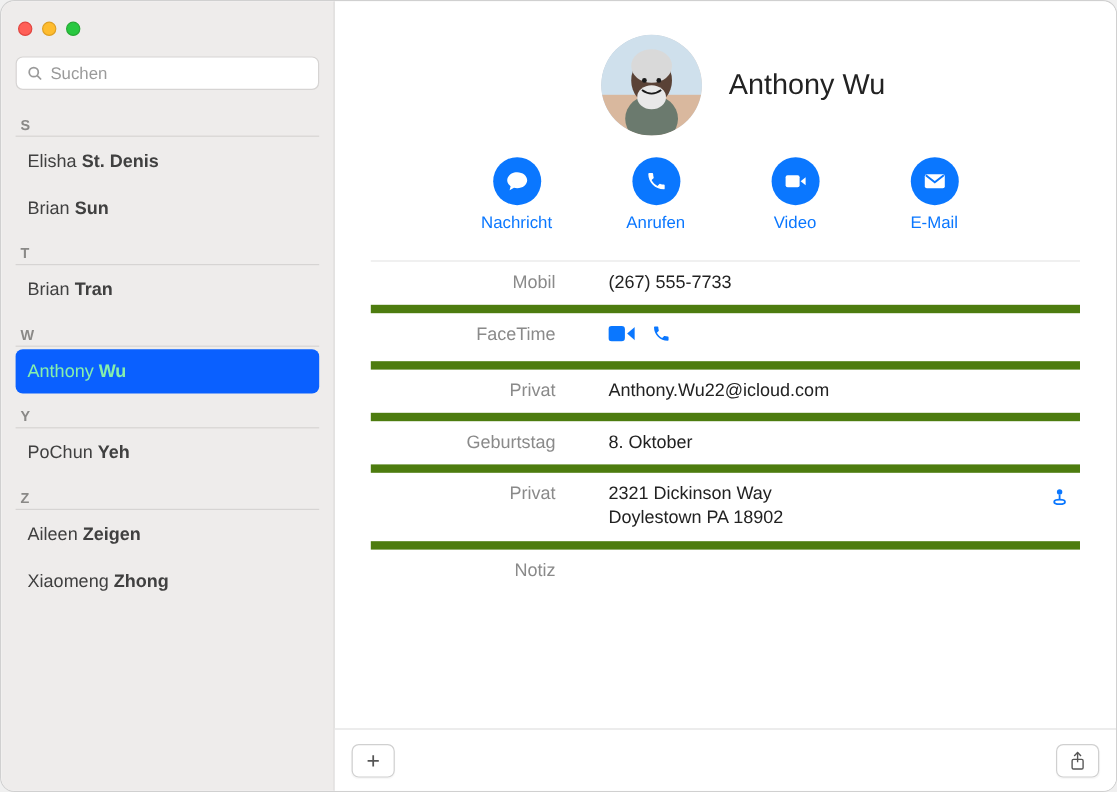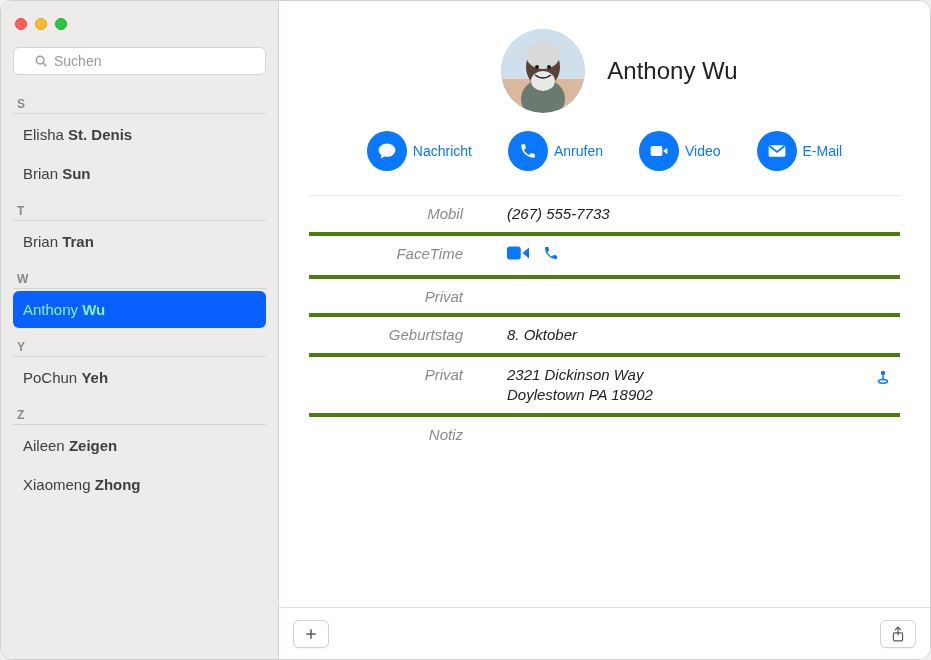--- a/index.html
+++ b/index.html
@@ -49,21 +49,21 @@
   .searchwrap {
     padding: 0 12px 10px 12px;
   }
   .search {
     display: flex;
     align-items: center;
     background: #fff;
     border: 1px solid #d6d4d3;
     border-radius: 6px;
     height: 28px;
-    padding: 0 20px;
+    padding: 0 8px;
     gap: 6px;
   }
   .search svg { flex-shrink: 0; }
   .search input {
     border: none; outline: none; background: transparent;
     font-size: 14px; color: #333; width: 100%;
   }
   .search input::placeholder { color: #9a9a9a; }
   .list {
     flex: 1;
@@ -129,43 +129,42 @@
     color: #222;
   }
   .actions {
     display: flex;
     gap: 36px;
     margin-top: 18px;
     justify-content: center;
   }
   .action {
     display: flex;
-    flex-direction: row;
+    flex-direction: column;
     align-items: center;
     gap: 6px;
     cursor: default;
     min-width: 80px;
   }
   .action-circle {
     width: 40px; height: 40px; border-radius: 50%;
     background: #0a77ff;
     display: flex; align-items: center; justify-content: center;
   }
   .action-label {
     font-size: 14px;
     color: #0a77ff;
   }
   .fields {
     padding: 14px 30px 0 30px;
-    font-style: italic;
   }
   .field-row {
     display: flex;
     align-items: flex-start;
-    border-top: 4px solid #4d7c0f;
+    border-top: 7px solid #4d7c0f;
     padding: 8px 4px;
     gap: 12px;
     position: relative;
   }
   .field-row:first-child { border-top: 1px solid #e6e6e6; }
   .field-label {
     width: 150px;
     text-align: right;
     font-size: 15px;
     color: #8a8a8a;
@@ -333,20 +332,21 @@
           </span>
           <span>
             <svg width="16" height="16" viewBox="0 0 24 24" fill="#0a77ff">
                 <path d="M6.6 10.8c1.4 2.8 3.8 5.2 6.6 6.6l2.2-2.2c.3-.3.7-.4 1-.2 1.2.4 2.5.6 3.8.6.6 0 1 .4 1 1V20c0 .6-.4 1-1 1C10.6 21 3 13.4 3 4c0-.6.4-1 1-1h3.4c.6 0 1 .4 1 1 0 1.3.2 2.6.6 3.8.1.4 0 .8-.2 1l-2.2 2z"></path>
               </svg>
           </span>
         </div>
       </div>
       <div class="field-row">
         <div class="field-label">Privat</div>
+        <div class="field-value">Anthony.Wu22@icloud.com</div>
       </div>
       <div class="field-row">
         <div class="field-label">Geburtstag</div>
         <div class="field-value">8. Oktober</div>
       </div>
       <div class="field-row">
         <div class="field-label">Privat</div>
         <div class="field-value" id="address-value">2321 Dickinson Way<br>Doylestown PA 18902</div>
         <div class="map-pin">
           <svg width="18" height="18" viewBox="0 0 24 24" fill="none" stroke="#0a77ff" stroke-width="2">

